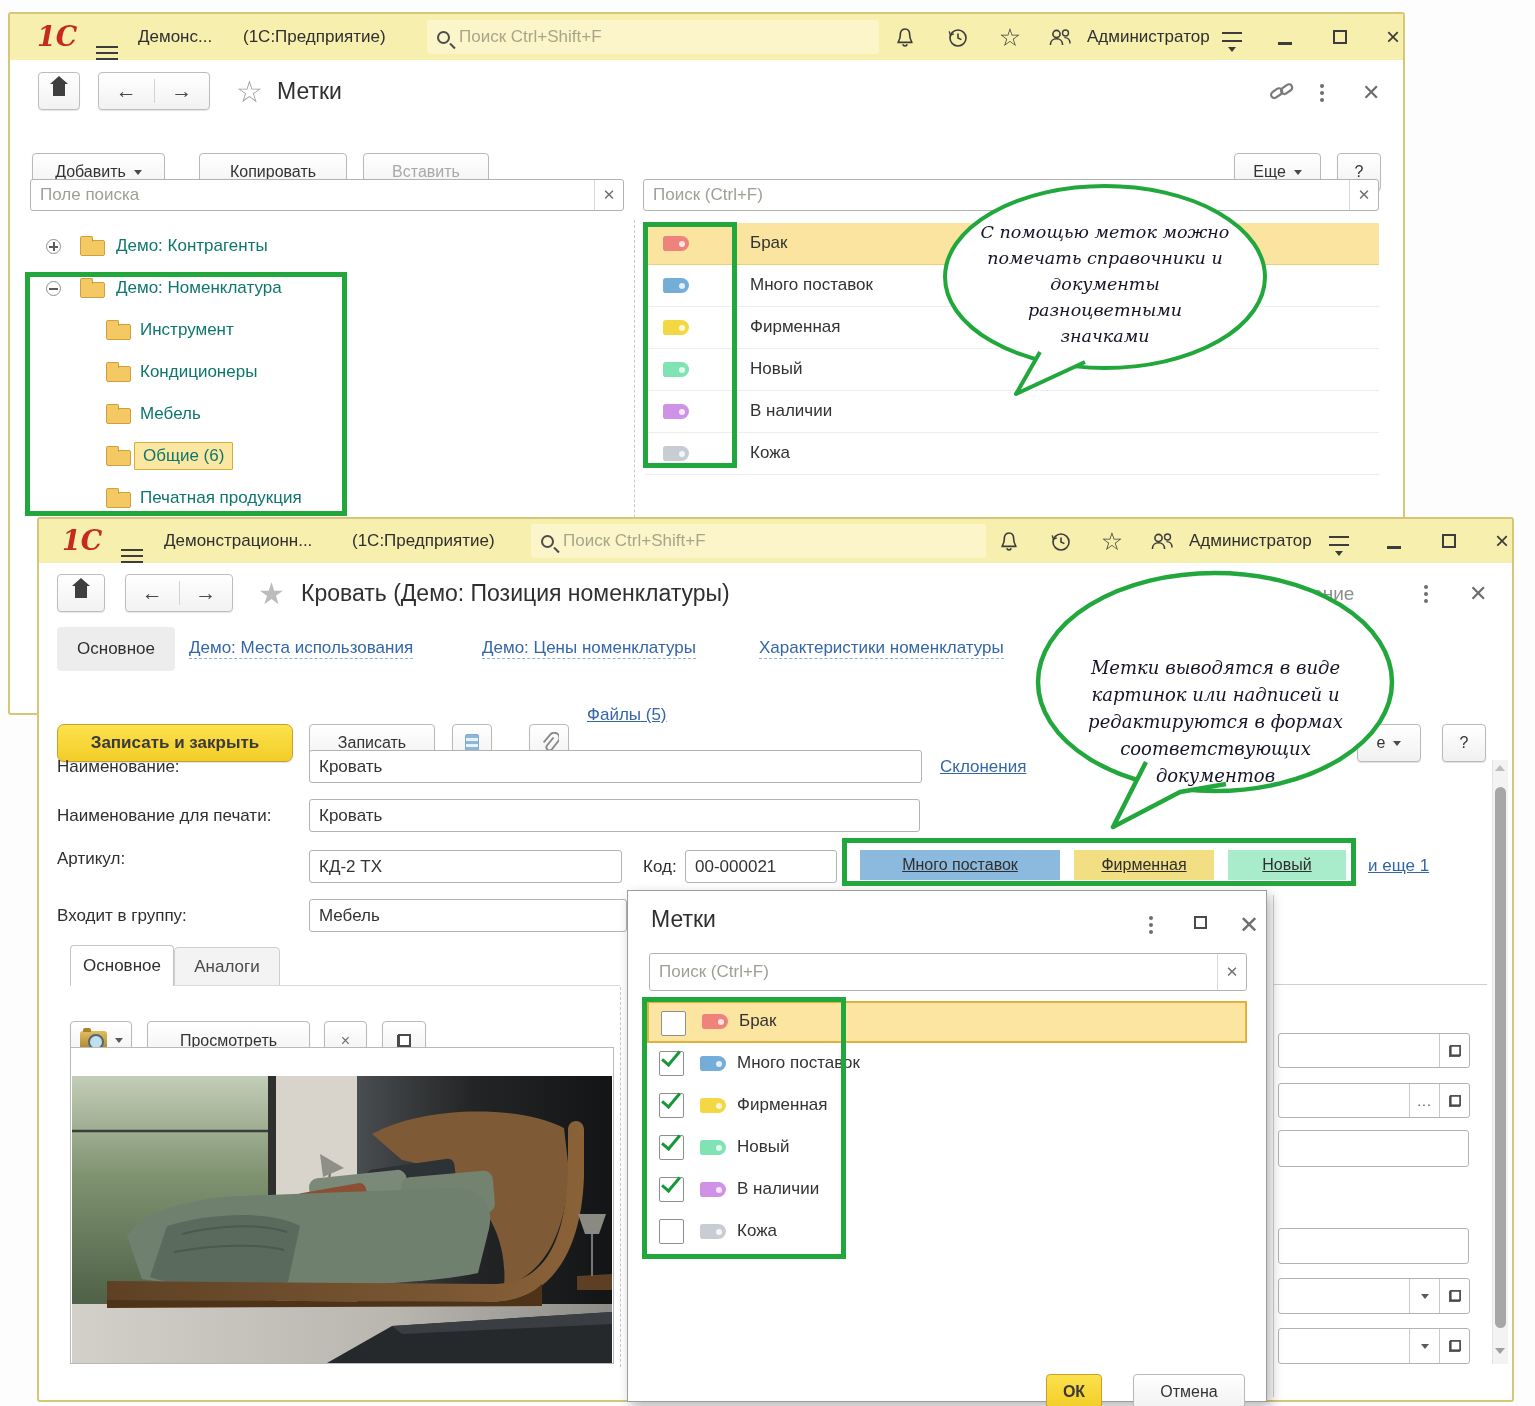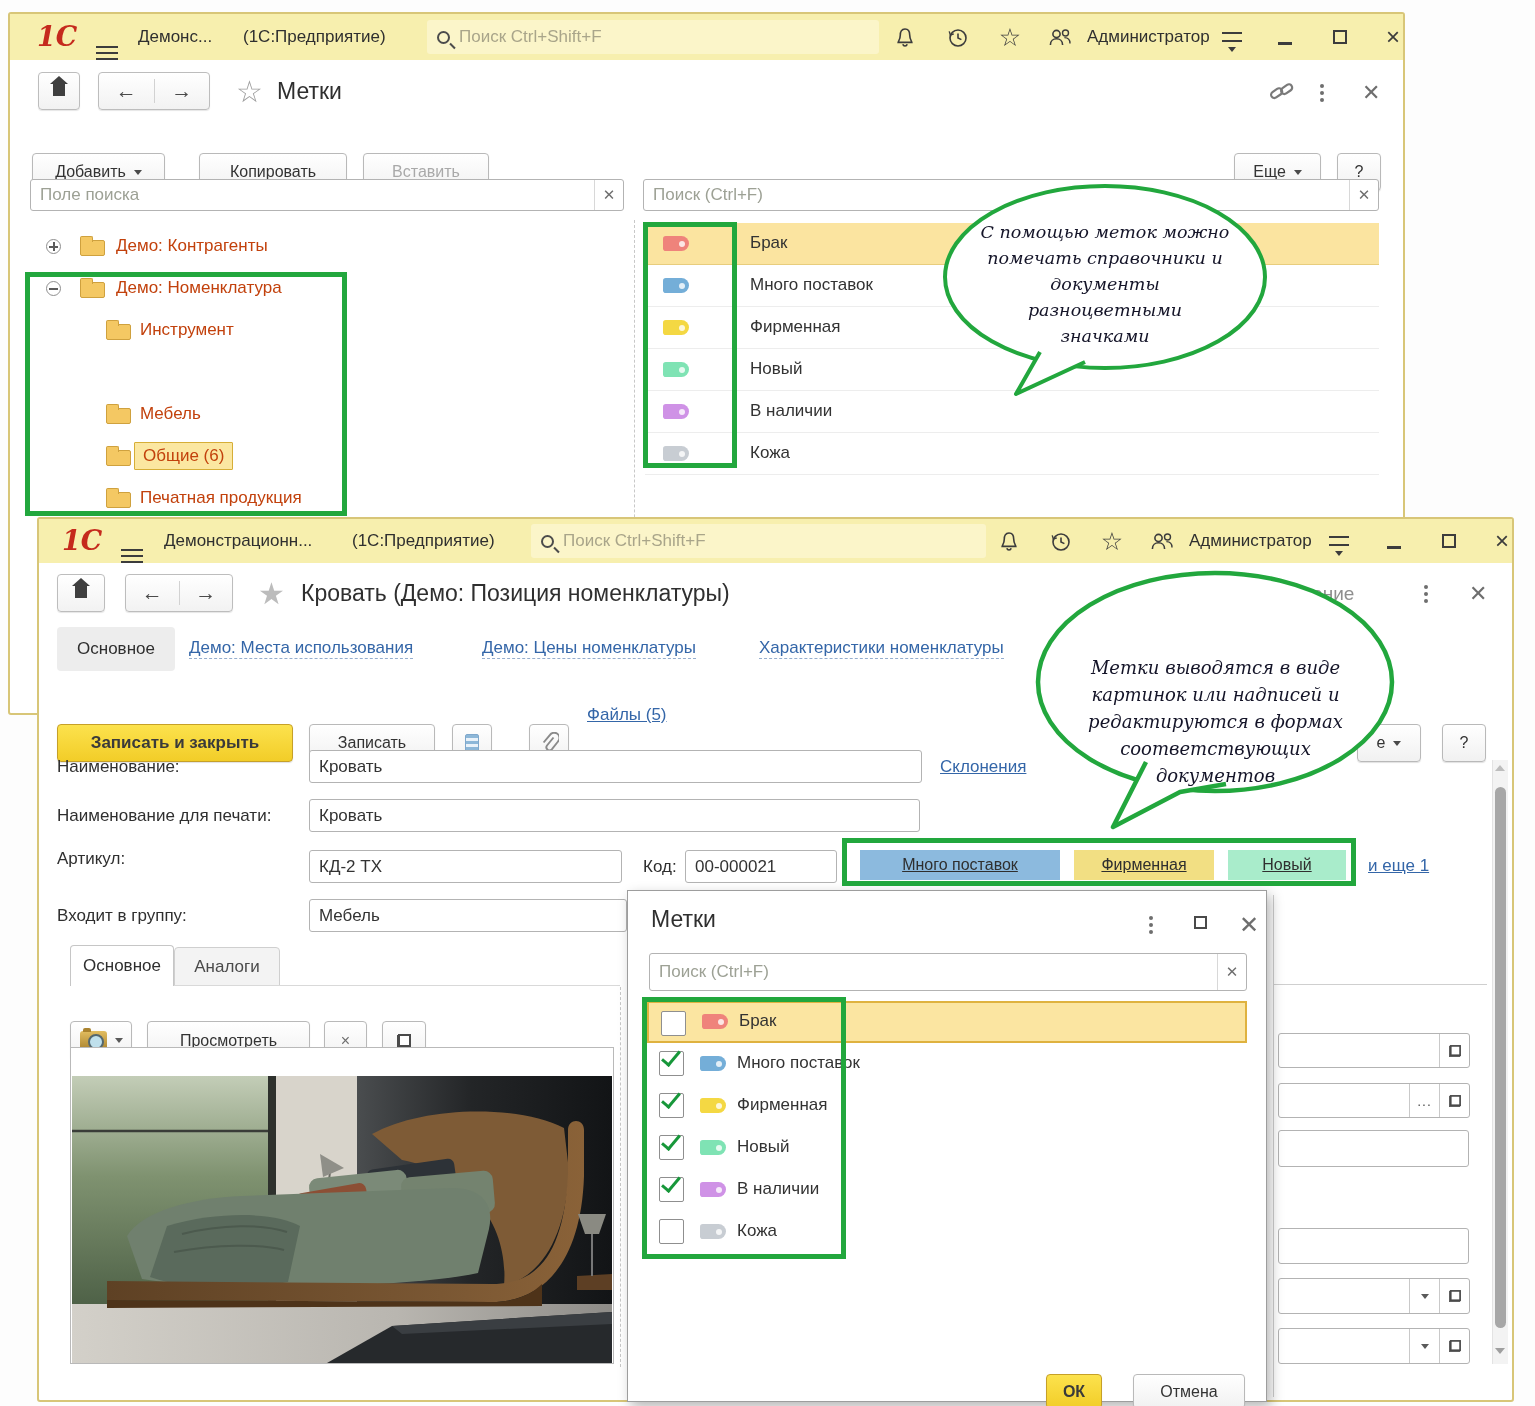--- a/index.html
+++ b/index.html
@@ -44,21 +44,21 @@
   .caret{width:0;height:0;border-left:4px solid transparent;border-right:4px solid transparent;border-top:5px solid #4a4a4a;}
   .input{position:absolute;background:#fff;border:1px solid #b3b3b3;border-radius:3px;display:flex;align-items:center;padding:0 9px;font-size:17px;color:#333;}
   .ph{color:#9da195;}
   .clearseg{position:absolute;right:0;top:0;bottom:0;width:29px;border-left:1px solid #d8d8d8;display:flex;align-items:center;justify-content:center;color:#6e6e6e;font-size:15px;}
   .link{position:absolute;color:#3466a8;text-decoration:underline;font-size:17px;}
   .navlink{position:absolute;color:#3466a8;font-size:17px;border-bottom:1px dashed #96aece;}
   .flabel{position:absolute;font-size:17px;color:#2f2f2f;}
 
   
   .splitter{position:absolute;border-left:1px dashed #c8c8c8;}
-  .trow{position:absolute;height:42px;display:flex;align-items:center;font-size:17px;color:#c2410c;}
+  .trow{position:absolute;height:42px;display:flex;align-items:center;font-size:17px;color:#0f766e;}
   .expander{position:absolute;width:15px;height:15px;border:1px solid #8f8f8f;border-radius:50%;background:#fff;}
   .expander::before{content:"";position:absolute;left:2px;right:2px;top:6px;height:1.6px;background:#5c5c5c;}
   .expander.plus::after{content:"";position:absolute;top:2px;bottom:2px;left:6px;width:1.6px;background:#5c5c5c;}
   .folder{position:absolute;width:25px;height:16px;background:#f4c863;border:1px solid #cfa13e;border-radius:2px;}
   .folder::before{content:"";position:absolute;left:-1px;top:-5px;width:11px;height:5px;background:#f4c863;border:1px solid #cfa13e;border-bottom:none;border-radius:2px 2px 0 0;}
   .tsel{background:#fbe7a1;border:1px solid #d6ae37;padding:3px 8px;border-radius:1px;}
   .lrow{position:absolute;left:0;height:42px;border-bottom:1px solid #ededed;background:#fff;}
   .lrow.sel{background:#fbe4a0;border-bottom:1px solid #e8cd7d;}
   .lrow .lbl{position:absolute;left:105px;top:10px;font-size:17px;color:#333;}
   .tagico{position:absolute;width:26px;height:15px;border-radius:3px 8px 8px 3px;}
@@ -212,20 +212,24 @@
     </div>
     <div class="trow" style="left:0;top:254px;width:600px;">
       <span class="expander" style="left:36px;top:13px;"></span>
       <span class="folder" style="left:70px;top:14px;"></span>
       <span class="abs" style="left:106px;top:10px;">Демо: Номенклатура</span>
     </div>
     <div class="trow" style="left:0;top:296px;width:600px;">
       <span class="folder" style="left:96px;top:14px;"></span>
       <span class="abs" style="left:130px;top:10px;">Инструмент</span>
     </div>
+    <div class="trow" style="left:0;top:338px;width:600px;">
+      <span class="folder" style="left:96px;top:14px;"></span>
+      <span class="abs" style="left:130px;top:10px;">Кондиционеры</span>
+    </div>
     <div class="trow" style="left:0;top:380px;width:600px;">
       <span class="folder" style="left:96px;top:14px;"></span>
       <span class="abs" style="left:130px;top:10px;">Мебель</span>
     </div>
     <div class="trow" style="left:0;top:422px;width:600px;">
       <span class="folder" style="left:96px;top:14px;"></span>
       <span class="tsel abs" style="left:124px;top:6px;">Общие (6)</span>
     </div>
     <div class="trow" style="left:0;top:464px;width:600px;">
       <span class="folder" style="left:96px;top:14px;"></span>
@@ -334,21 +338,21 @@
       </span>
     <span class="xgray" style="left:1430px;top:64px;">✕</span>
 
     <div class="tabactive" style="left:18px;top:108px;width:118px;height:44px;">
         <span>Основное</span>
       </div>
     <span class="navlink" style="left:150px;top:119px;">Демо: Места использования</span>
     <span class="navlink" style="left:443px;top:119px;">Демо: Цены номенклатуры</span>
     <span class="navlink" style="left:720px;top:119px;">Характеристики номенклатуры</span>
 
-    <div class="btn primary" style="left:18px;top:176px;width:236px;height:38px;font-size:17px;">
+    <div class="btn primary" style="left:18px;top:176px;width:236px;height:38px;font-size:17px;border-radius:7px;">
         <span>Записать и закрыть</span>
       </div>
     <div class="btn" style="left:270px;top:176px;width:126px;height:38px;">
         <span>Записать</span>
       </div>
     <div class="btn" style="left:413px;top:176px;width:40px;height:38px;">
         <span class="regico"></span>
       </div>
     <div class="btn" style="left:490px;top:176px;width:40px;height:38px;">
       <svg width="20" height="22" viewBox="0 0 20 22">

